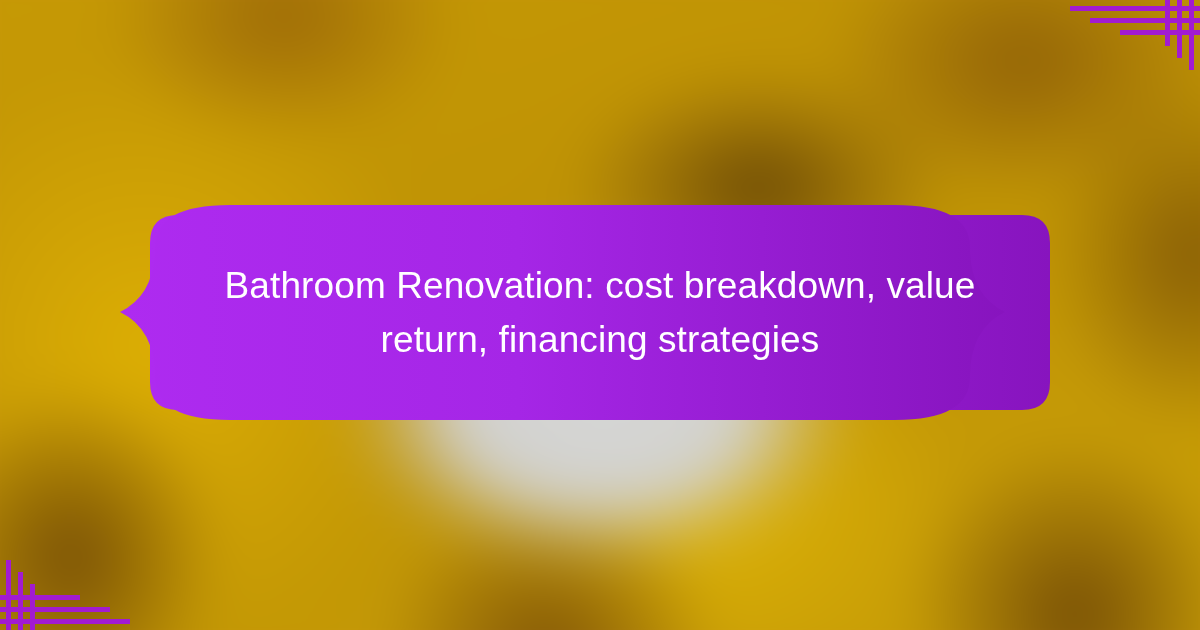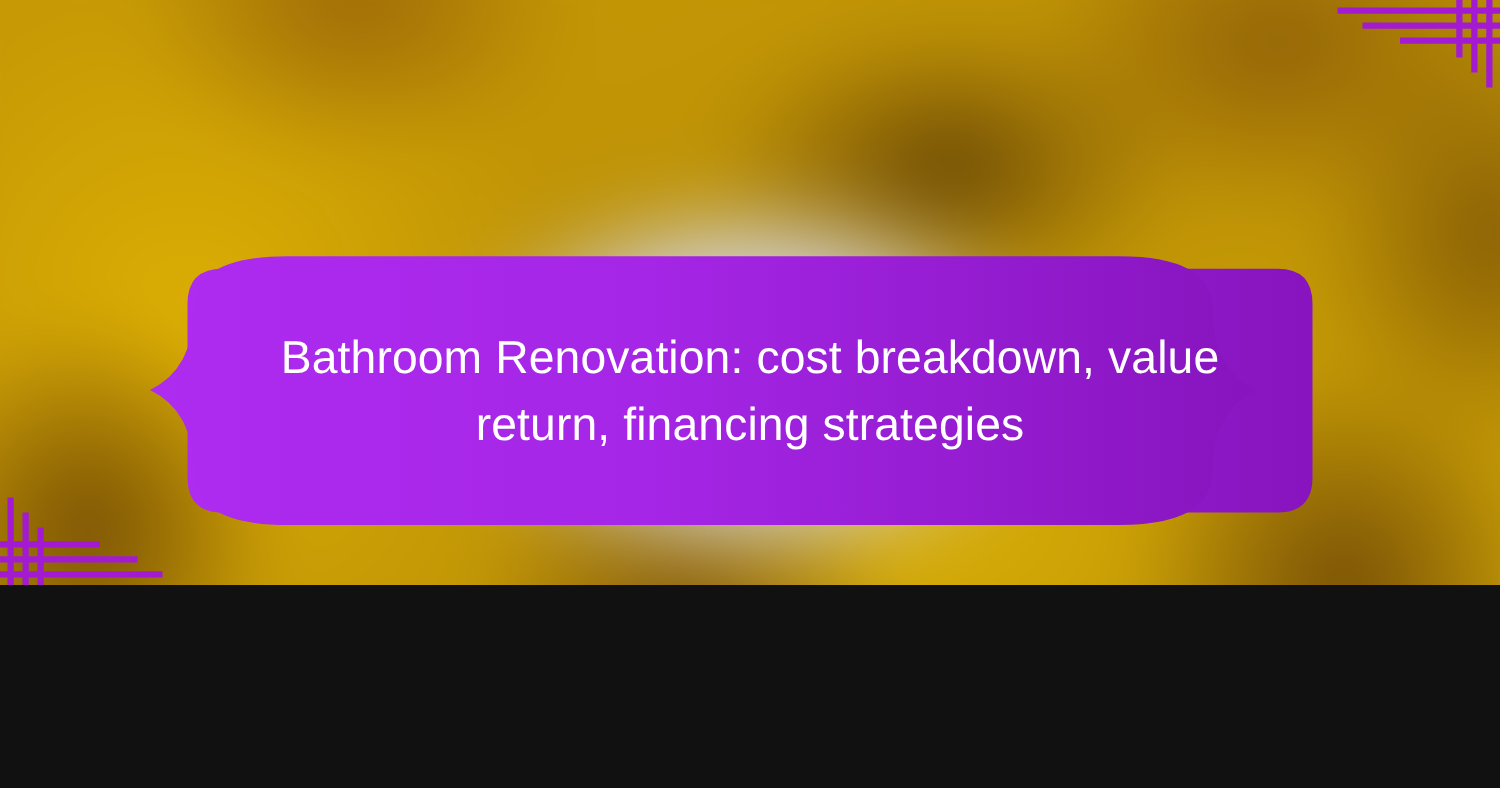--- a/index.html
+++ b/index.html
@@ -7,23 +7,23 @@
     padding: 0;
     background: #111;
   }
   body {
     font-family: "Liberation Sans", sans-serif;
   }
 
   #stage {
     position: relative;
     width: 1200px;
-    height: 468px;
+    height: 630px;
     overflow: hidden;
-    background: #b91c1c;
+    background: #a21caf;
   }
 
   
   .bg-photo {
     position: absolute;
     inset: -60px;
     background-color: #C9A006;
     background-image:
       
       radial-gradient(ellipse 330px 210px at 50% 62%,

